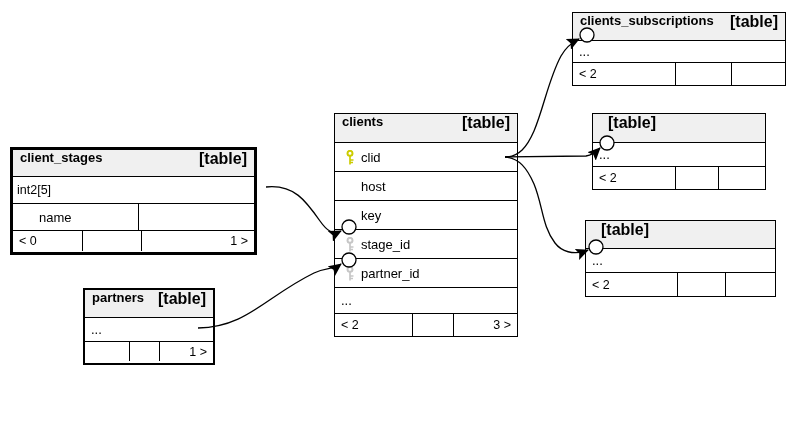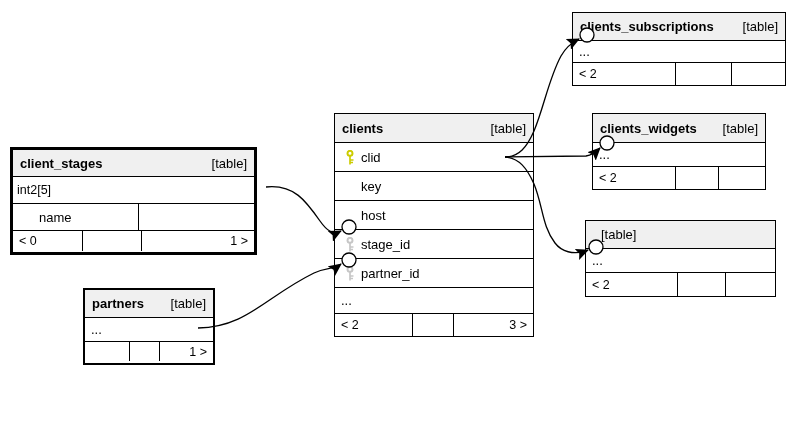--- a/index.html
+++ b/index.html
@@ -7,25 +7,25 @@
     position:relative; width:803px; height:421px; background:#fff;
     font-family:"Liberation Sans", sans-serif; color:#000; overflow:hidden;
   }
   .tbl {
     position:absolute; background:#fff; border:1px solid #000;
     box-sizing:border-box; font-size:13px; z-index:1;
   }
   .tbl.thick3 { border-width:3px; }
   .tbl.thick2 { border-width:2px; }
   .hdr {
-    display:flex; justify-content:space-between; align-items:center;
+    display:flex; justify-content:space-between; align-items:flex-start;
     background:var(--header-bg,#f0f0f0); border-bottom:1px solid #000;
     padding:0 7px; font-weight:bold; box-sizing:border-box;
   }
-  .hdr .tag { font-weight:normal; font-size:13px; padding-left:8px; }
+  .hdr .tag { font-weight:bold; font-size:16px; padding-left:8px; }
   .row {
     display:flex; align-items:center; border-bottom:1px solid #000;
     box-sizing:border-box; background:#fff;
   }
   .row:last-child { border-bottom:none; }
   .pad { padding-left:10px; }
   .noicon { padding-left:26px; }
   .dots { padding-left:6px; font-size:13px; }
   .ico { width:16px; display:inline-flex; align-items:center; }
   .cell { display:flex; align-items:center; height:100%; box-sizing:border-box; }
@@ -70,41 +70,41 @@
       <span class="tag">[table]</span>
     </div>
     <div class="row dots" style="height:24px;">...</div>
     <div class="row ftr" style="height:19px;">
       <div class="fc c1" style="width:45px;"></div>
       <div class="fc c2" style="width:30px;"></div>
       <div class="fc c3">1 &gt;</div>
     </div>
   </div>
 
-  <div class="tbl" style="left:334px; top:113px; width:200px; height:224px;">
+  <div class="tbl" style="left:334px; top:113px; width:184px; height:224px;">
     <div class="hdr" style="height:29px;">
       <span>clients</span>
       <span class="tag">[table]</span>
     </div>
     <div class="row pad" style="height:29px;">
       <span class="ico">
         <svg viewBox="0 0 12 18" width="10" height="15">
             <g fill="none" stroke-linecap="square" stroke="#cccc00">
               <circle cx="6" cy="4" r="3" stroke-width="2.4"></circle>
               <path d="M6 7 V16.5 M6 12 H9.2 M6 15 H8.6" stroke-width="2"></path>
             </g>
           </svg>
       </span>
       <span>clid</span>
     </div>
     <div class="row noicon" style="height:29px;">
-      <span>key</span>
+      <span>host</span>
     </div>
     <div class="row noicon" style="height:29px;">
-      <span>host</span>
+      <span>key</span>
     </div>
     <div class="row pad" style="height:29px;">
       <span class="ico">
         <svg viewBox="0 0 12 18" width="10" height="15">
             <g fill="none" stroke-linecap="square" stroke="#c6c6c6">
               <circle cx="6" cy="4" r="3" stroke-width="2.4"></circle>
               <path d="M6 7 V16.5 M6 12 H9.2 M6 15 H8.6" stroke-width="2"></path>
             </g>
           </svg>
       </span>
@@ -137,21 +137,20 @@
     <div class="row dots" style="height:22px;">...</div>
     <div class="row ftr" style="height:22px;">
       <div class="fc c1" style="width:103px;">&lt; 2</div>
       <div class="fc c2" style="width:56px;"></div>
       <div class="fc c3"></div>
     </div>
   </div>
 
   <div class="tbl" style="left:592px; top:113px; width:174px; height:77px;">
     <div class="hdr" style="height:29px;">
-      <span>clients_widgets</span>
       <span class="tag">[table]</span>
     </div>
     <div class="row dots" style="height:24px;">...</div>
     <div class="row ftr" style="height:22px;">
       <div class="fc c1" style="width:83px;">&lt; 2</div>
       <div class="fc c2" style="width:43px;"></div>
       <div class="fc c3"></div>
     </div>
   </div>
 

